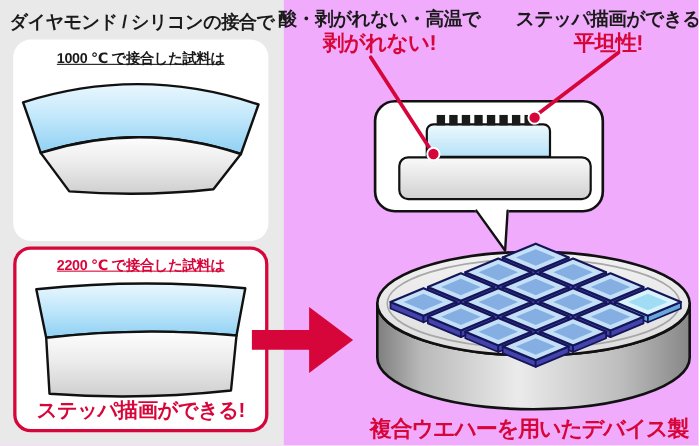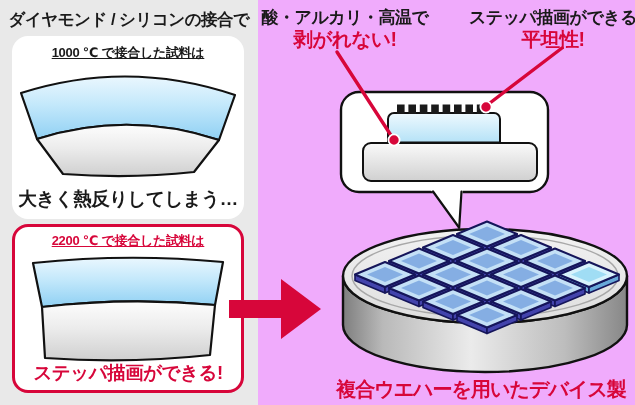--- a/index.html
+++ b/index.html
@@ -28,21 +28,20 @@
 <body>
 
 <div id="stage">
 
   <div class="left-col"></div>
 
   <div class="col-header">ダイヤモンド / シリコンの接合で</div>
 
   <div class="panel" id="panel-1000">
     <div class="panel-title">1000 ℃ で接合した試料は</div>
-    <div class="panel-caption">大きく熱反りしてしまう…</div>
   </div>
 
   <div class="panel" id="panel-1200">
     <div class="panel-title red-text">2200 ℃ で接合した試料は</div>
     <div class="panel-caption red-text">ステッパ描画ができる!</div>
   </div>
 
   <svg class="overlay" viewBox="0 0 635 405">
     <defs>
       <linearGradient id="gradSampleBlue" x1="0" y1="0" x2="0" y2="1">
@@ -217,21 +216,21 @@
 
     <g>
       <line x1="337" y1="52" x2="394" y2="140" stroke="var(--accent_red,#d7063a)" stroke-width="3.4" stroke-linecap="round"></line>
       <line x1="562" y1="48" x2="486" y2="106" stroke="var(--accent_red,#d7063a)" stroke-width="3.4" stroke-linecap="round"></line>
       <circle cx="394" cy="140" r="5.6" fill="var(--accent_red,#d7063a)" stroke="#ffffff" stroke-width="1.8"></circle>
       <circle cx="486" cy="107" r="5.6" fill="var(--accent_red,#d7063a)" stroke="#ffffff" stroke-width="1.8"></circle>
     </g>
   </svg>
 
   <div class="annotation" id="annotation-peel">
-    <div class="l1">酸・アルカリ・高温で</div>
+    <div class="l1">酸・剥がれない・高温で</div>
     <div class="l2">剥がれない!</div>
   </div>
   <div class="annotation" id="annotation-flat">
     <div class="l1">ステッパ描画ができる</div>
     <div class="l2">平坦性!</div>
   </div>
 
   <div id="wafer-caption">複合ウエハーを用いたデバイス製造</div>
 </div>
 

